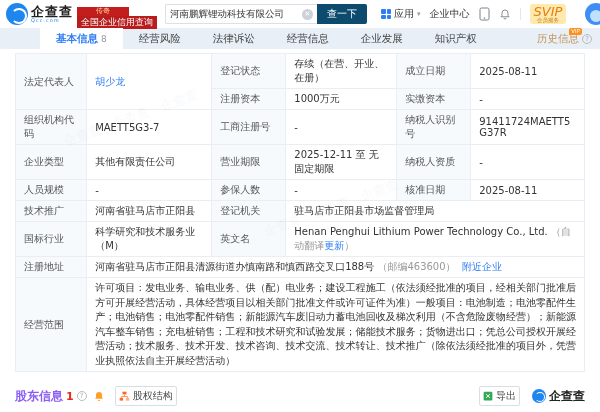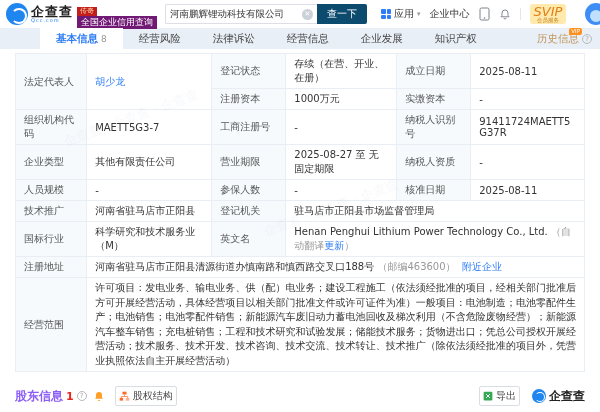--- a/index.html
+++ b/index.html
@@ -7,22 +7,22 @@
     font-family:"DejaVu Sans", sans-serif; color:#333; }
   .hdr { position:relative; height:28px; background:#fff; display:flex; align-items:center; padding-left:6px; }
   .logo { display:flex; align-items:center; cursor:pointer; }
   .logo-circle { width:22px; height:22px; border-radius:50%; background:#1f86f0; position:relative; flex:0 0 auto; }
   .logo-circle::after { content:""; position:absolute; left:5px; top:5px; width:12px; height:12px;
     border:2px solid #fff; border-radius:50%; border-left-color:transparent; }
   .logo-txt { margin-left:3px; line-height:1; }
   .logo-name { font-size:13px; font-weight:bold; color:#222; letter-spacing:1px; }
   .logo-sub { font-size:5px; color:#1f86f0; letter-spacing:1px; }
   .banner { margin-left:4px; line-height:1; }
-  .banner-top { display:inline-block; background:#c21e1e; color:#ffd9a0; font-size:7px; padding:1px 3px; }
-  .banner-main { background:#701a75; color:#fff; font-size:9px; padding:2px 4px; white-space:nowrap; }
+  .banner-top { display:inline-block; background:#c21e1e; color:#ffd9a0; font-size:7px; padding:1px 19px; }
+  .banner-main { background:#b91c1c; color:#fff; font-size:9px; padding:2px 4px; white-space:nowrap; }
   .search-wrap { display:flex; margin-left:8px; }
   .search-box { width:152px; height:20px; border:1px solid #dcdfe6; border-right:none; border-radius:2px 0 0 2px;
     display:flex; align-items:center; padding:0 4px; }
   .search-box input { border:none; outline:none; width:100%; font-size:9.5px; color:#333; background:transparent;
     font-family:"DejaVu Sans", sans-serif; }
   .clear-ic { width:11px; height:11px; border-radius:50%; background:#ccd1d9; color:#fff; font-size:7px;
     display:flex; align-items:center; justify-content:center; cursor:pointer; flex:0 0 auto; }
   .search-btn { height:20px; background:#0c4a6e; color:#fff; border:none; font-size:10px; padding:0 10px;
     border-radius:0 2px 2px 0; cursor:pointer; font-family:"DejaVu Sans", sans-serif; }
   .hdr-right { display:flex; align-items:center; margin-left:14px; gap:9px; }
@@ -187,21 +187,21 @@
       <td>MAETT5G3-7</td>
       <td class="l">工商注册号</td>
       <td>-</td>
       <td class="l">纳税人识别号</td>
       <td>91411724MAETT5G37R</td>
     </tr>
     <tr>
       <td class="l">企业类型</td>
       <td>其他有限责任公司</td>
       <td class="l">营业期限</td>
-      <td>2025-08-27 至 无固定期限</td>
+      <td>2025-12-11 至 无固定期限</td>
       <td class="l">纳税人资质</td>
       <td>-</td>
     </tr>
     <tr>
       <td class="l">人员规模</td>
       <td>-</td>
       <td class="l">参保人数</td>
       <td>-</td>
       <td class="l">核准日期</td>
       <td>2025-08-11</td>

